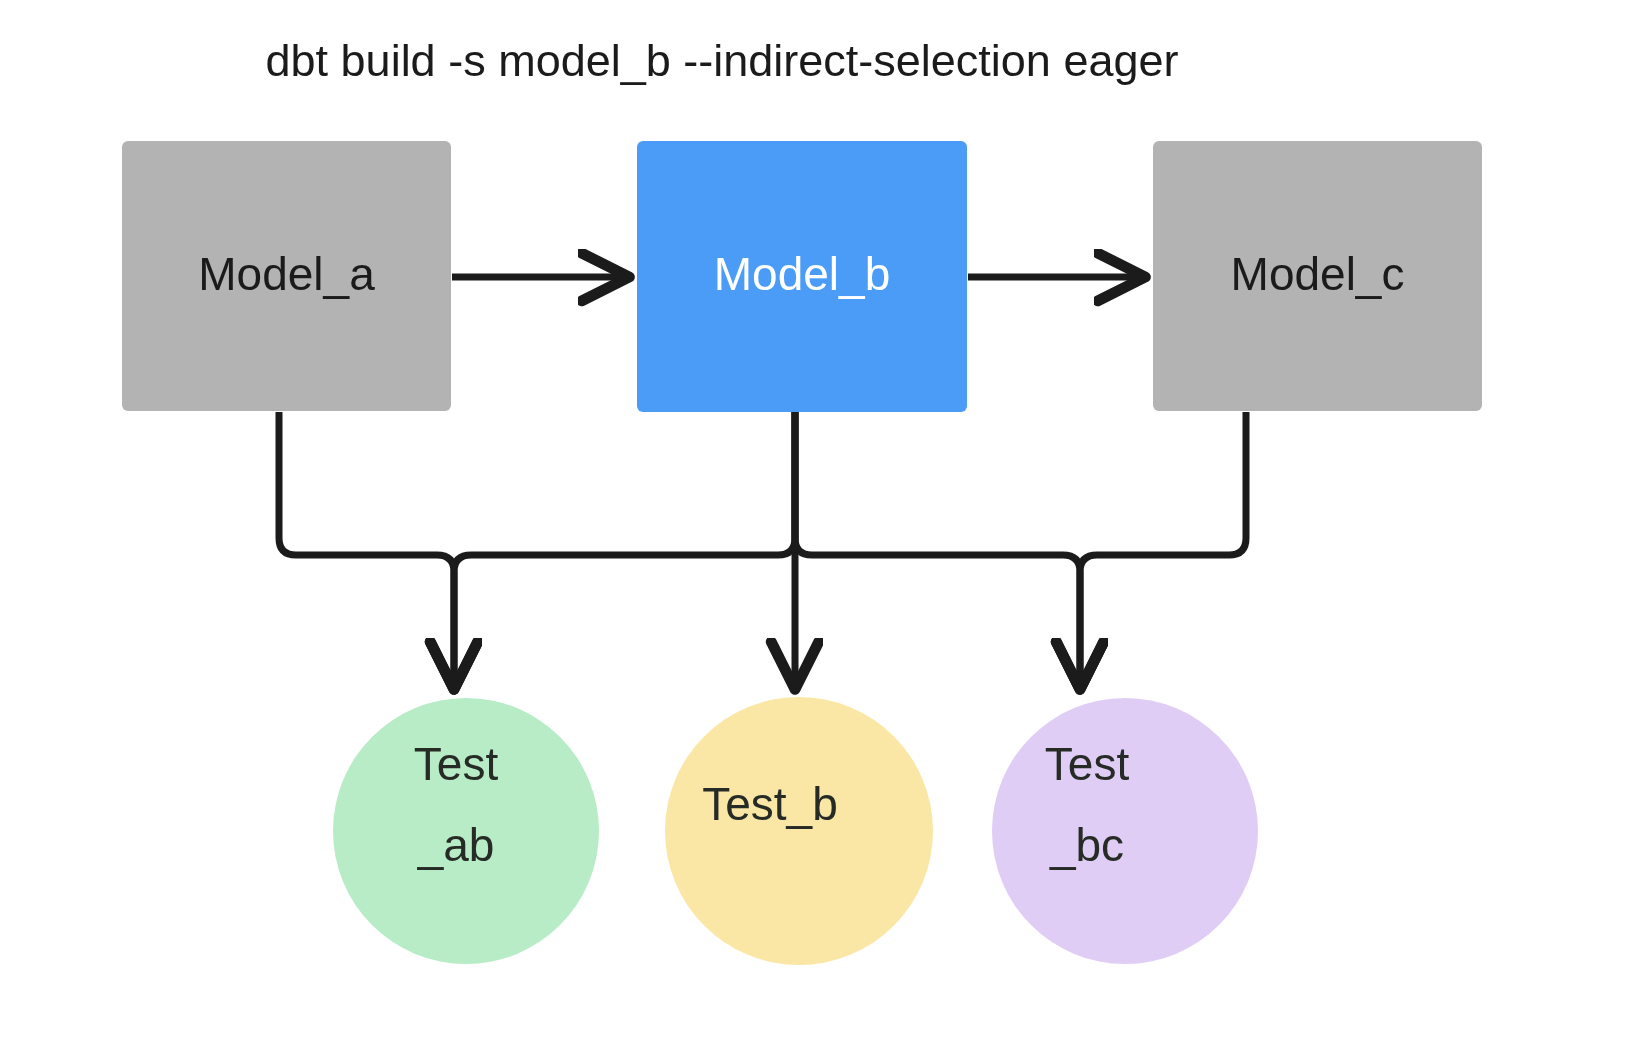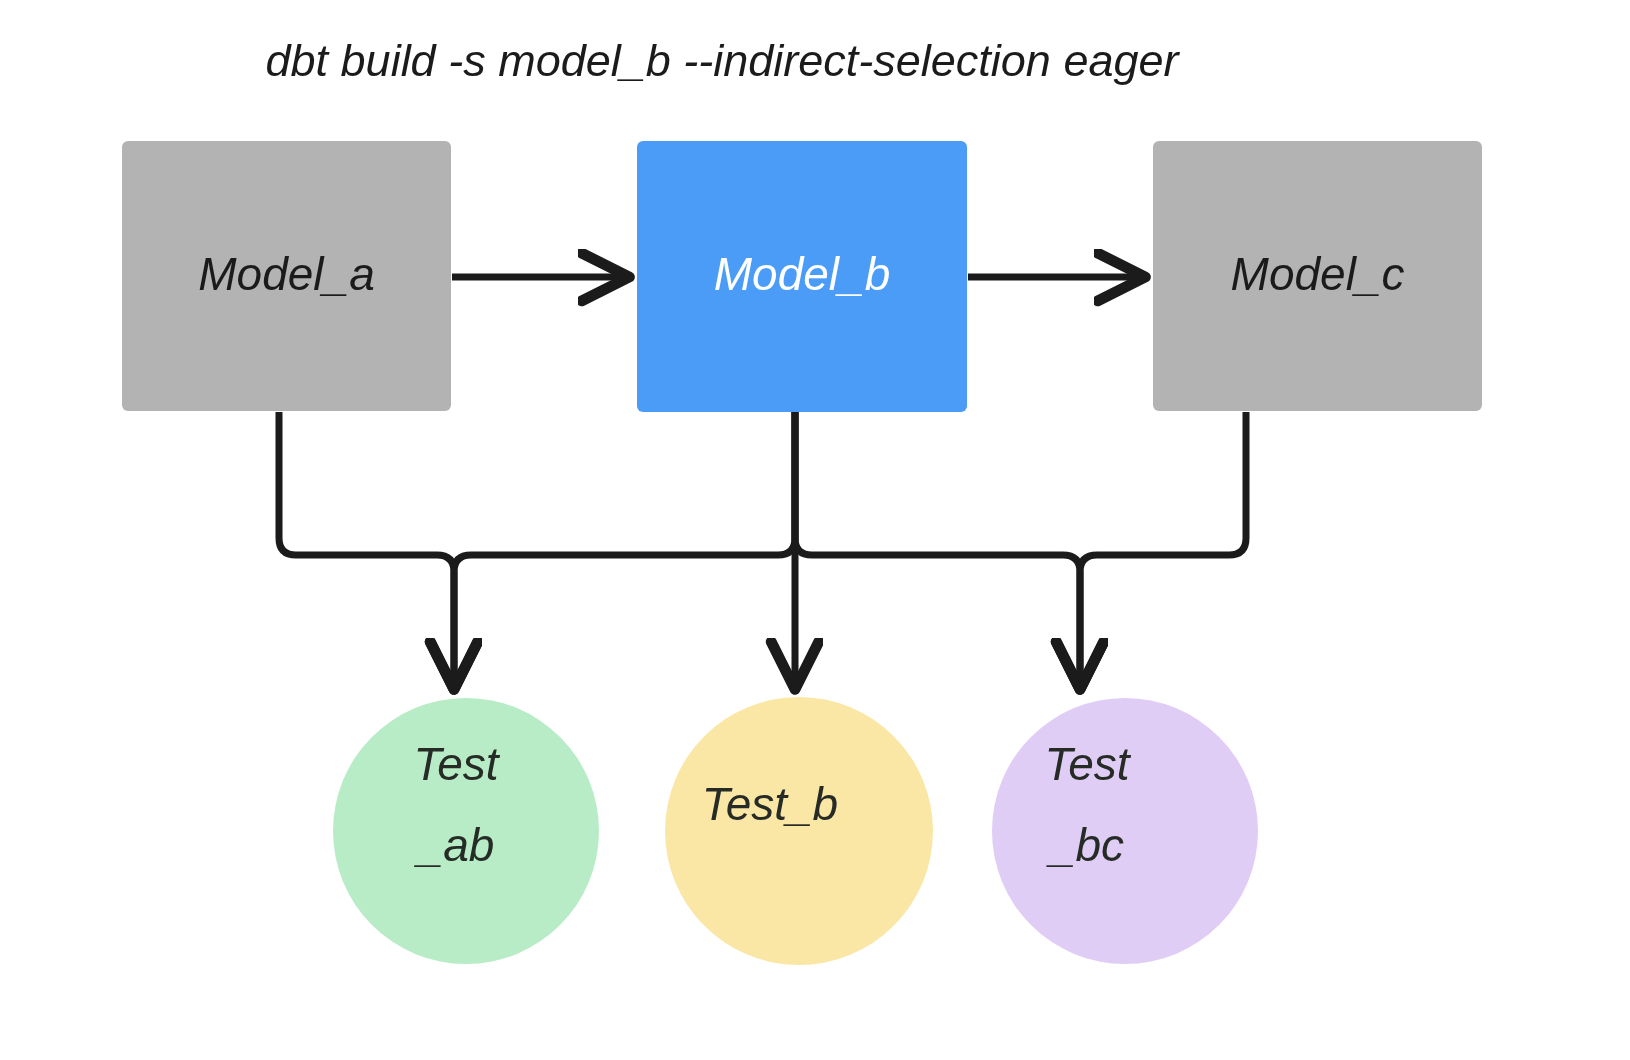--- a/index.html
+++ b/index.html
@@ -11,21 +11,20 @@
     width: 1630px;
     height: 1060px;
     font-family: "Liberation Sans", sans-serif;
     overflow: hidden;
   }
   #diagram-root {
     position: relative;
     width: 1502px;
     height: 1060px;
     background: #ffffff;
-    font-style: italic;
   }
   #diagram-svg {
     position: absolute;
     top: 0;
     left: 0;
     width: 1630px;
     height: 1060px;
   }
   .node-label {
     font-family: "Liberation Sans", sans-serif;

